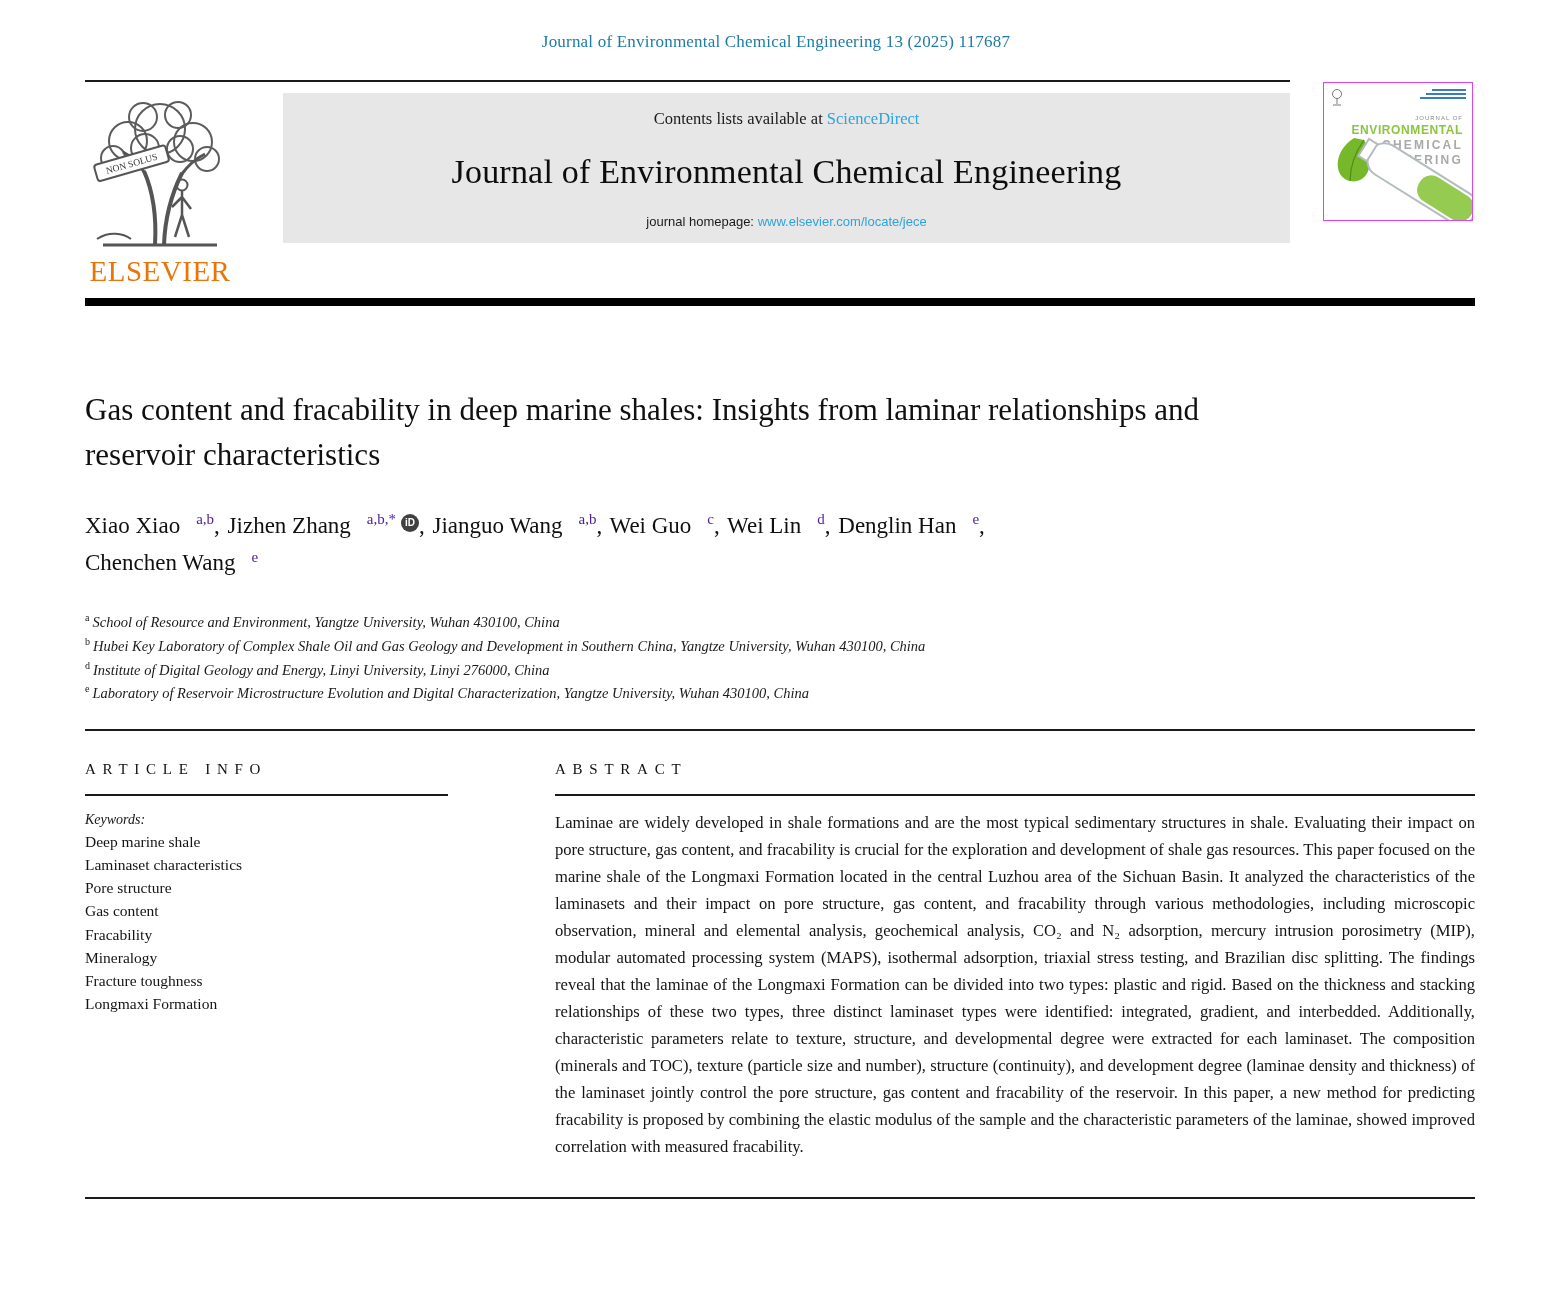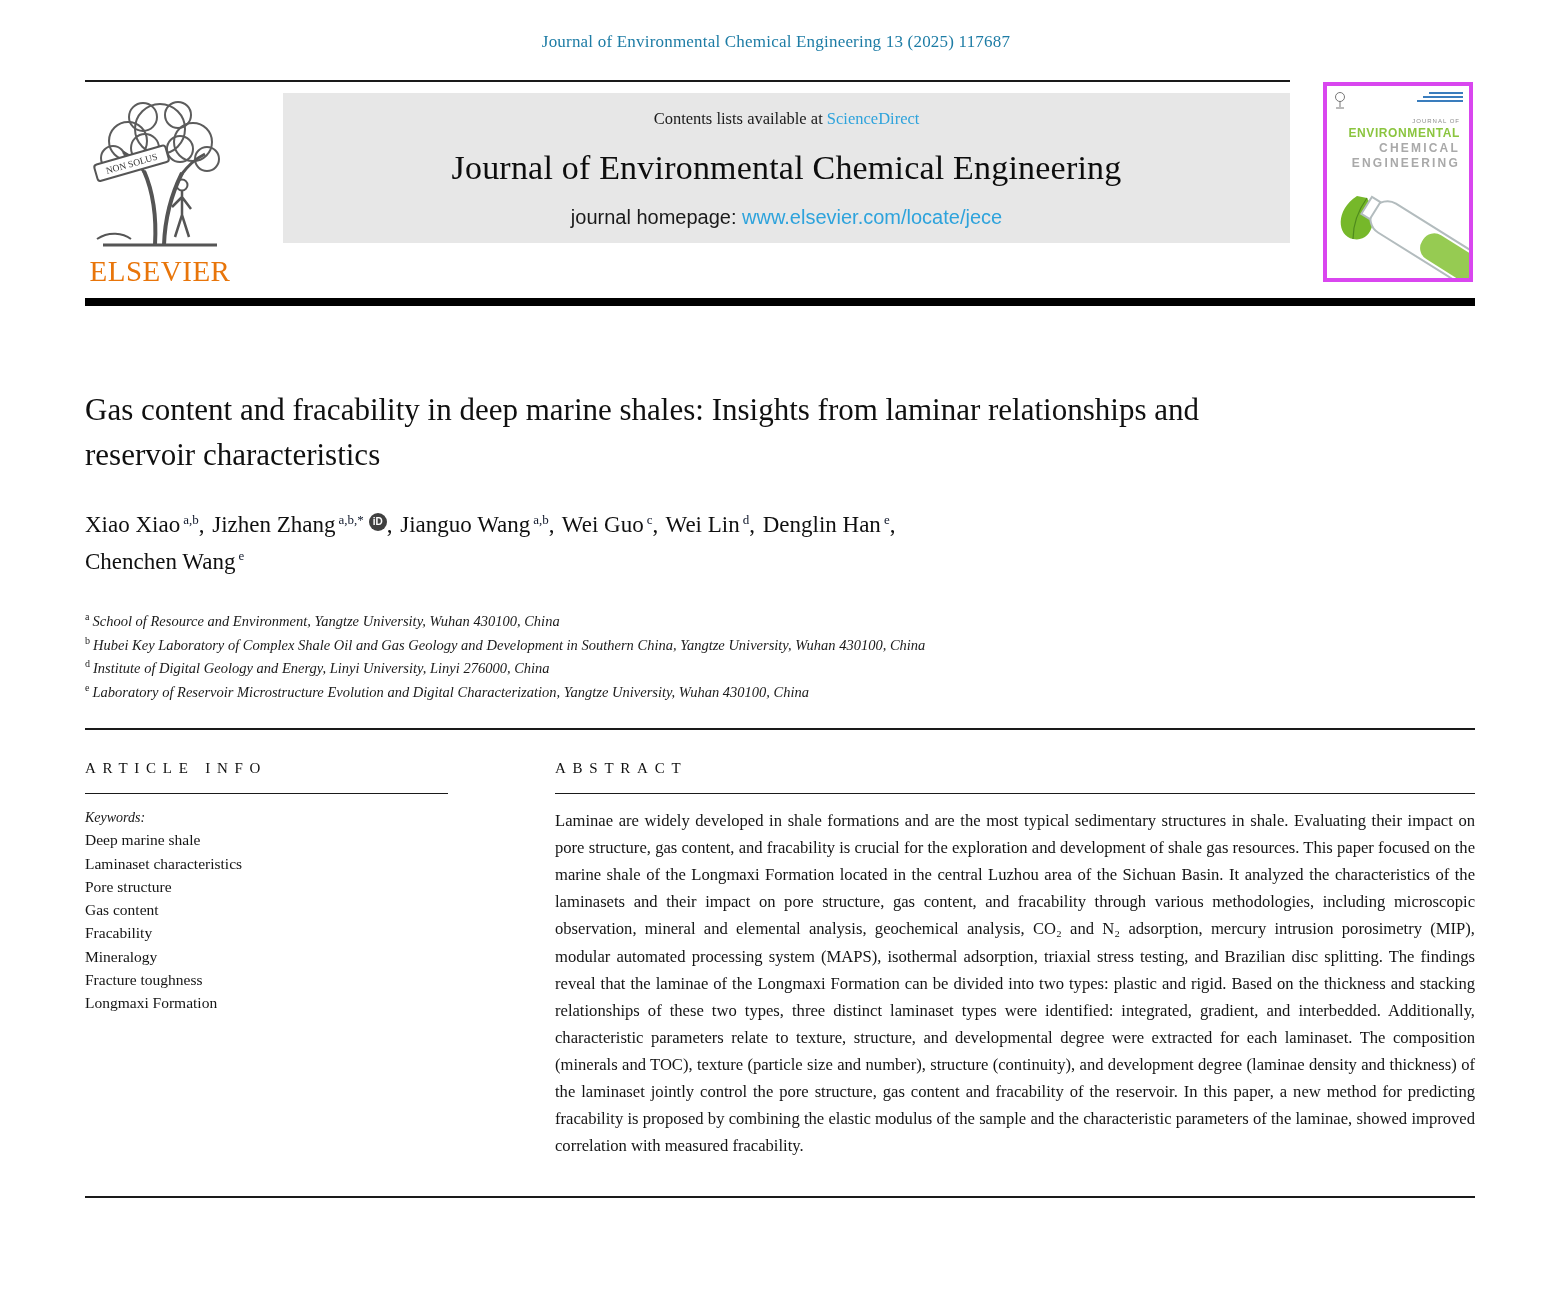--- a/index.html
+++ b/index.html
@@ -8,37 +8,37 @@
   .citation{padding-top:32px;text-align:center;font-size:17px;color:#1d7ca5;letter-spacing:.2px;}
 
   .header-area{display:flex;margin:28px 77px 0 85px;align-items:flex-start;}
   .left-group{width:1205px;border-top:2px solid #1a1a1a;padding-top:11px;display:flex;}
   .logo-block{width:150px;margin-right:48px;display:flex;flex-direction:column;align-items:center;}
   .elsevier-wordmark{font-size:29px;color:#e8750a;letter-spacing:.5px;margin-top:2px;font-weight:400;}
   .header-box{flex:1;height:150px;background:#e7e7e7;display:flex;flex-direction:column;justify-content:space-between;text-align:center;padding:16px 10px 14px 10px;box-sizing:border-box;}
   .contents-line{font-size:16.5px;color:#1a1a1a;}
   .link{color:#2ea3dc;text-decoration:none;cursor:pointer;}
   .journal-title-big{font-size:34px;color:#0d0d0d;letter-spacing:.2px;}
-  .homepage-line{font-family:"Liberation Sans","DejaVu Sans",sans-serif;font-size:20px;color:#1a1a1a;}
+  .homepage-line{font-family:"Liberation Sans","DejaVu Sans",sans-serif;font-size:13px;color:#1a1a1a;}
 
-  .cover{width:150px;height:200px;border:4px solid #d946ef;margin-left:33px;margin-top:2px;background:#fff;position:relative;box-sizing:border-box;overflow:hidden;}
+  .cover{width:150px;height:139px;border:1px solid #d946ef;margin-left:33px;margin-top:2px;background:#fff;position:relative;box-sizing:border-box;overflow:hidden;}
   .cover-top{position:absolute;top:5px;left:6px;right:6px;display:flex;justify-content:space-between;}
   .issn-lines{display:flex;flex-direction:column;align-items:flex-end;gap:2px;padding-top:1px;}
   .issn-lines i{display:block;height:2px;background:#3a7dbd;}
   .cover-titles{position:absolute;top:32px;right:9px;text-align:right;font-family:"Liberation Sans","DejaVu Sans",sans-serif;line-height:1.25;}
   .cover-kicker{font-size:6px;color:#8b8b8b;letter-spacing:1px;}
   .cover-green{font-size:12px;font-weight:bold;color:#8bc53f;letter-spacing:.6px;}
   .cover-gray{font-size:12px;font-weight:bold;color:#a9a9a9;letter-spacing:2.2px;}
 
   .black-bar{height:8px;background:#000;margin:10px 77px 0 85px;}
 
   .article-title{margin:82px 77px 0 85px;max-width:1170px;font-size:31px;font-weight:400;line-height:1.44;color:#101010;}
 
   .authors{margin:30px 77px 0 85px;font-size:23px;line-height:1.6;color:#101010;}
-  .authors sup{font-size:13px;color:#0f172a;margin-left:3px;}
+  .authors sup{font-size:15px;color:#4c1d95;margin-left:16px;}
   .author-sep{margin-right:2px;}
   .orcid{display:inline-block;width:18px;height:18px;border-radius:50%;background:#404040;color:#fff;font-family:"Liberation Sans","DejaVu Sans",sans-serif;font-size:10px;font-weight:bold;text-align:center;line-height:18px;margin-left:5px;transform:translateY(-7px);}
 
   .affiliations{margin:28px 77px 0 85px;font-size:14.5px;font-style:italic;line-height:1.58;color:#1a1a1a;}
   .affiliations sup{font-style:normal;font-size:10px;margin-right:3px;color:#1a1a1a;}
 
   .section-rule{height:2px;background:#1a1a1a;margin:24px 77px 0 85px;}
   .columns{display:flex;margin:0 77px 0 85px;padding-top:30px;min-height:452px;box-sizing:border-box;gap:28px;}
   .col-left{width:363px;margin-right:79px;flex:none;}
   .col-right{flex:1;}

